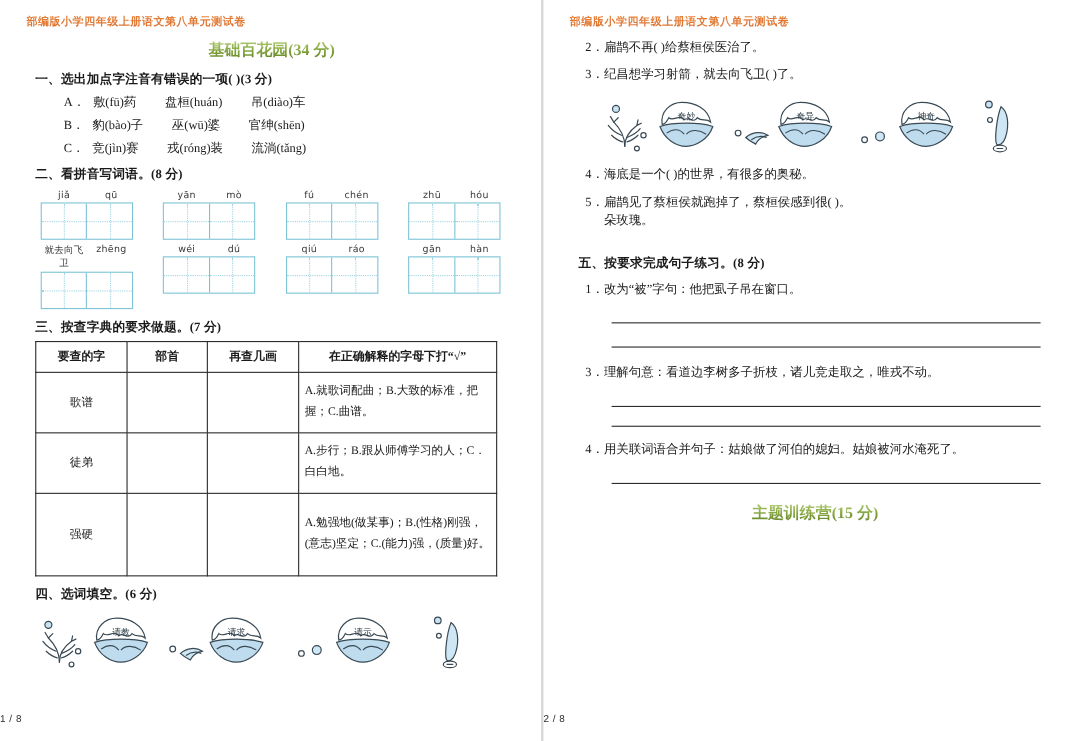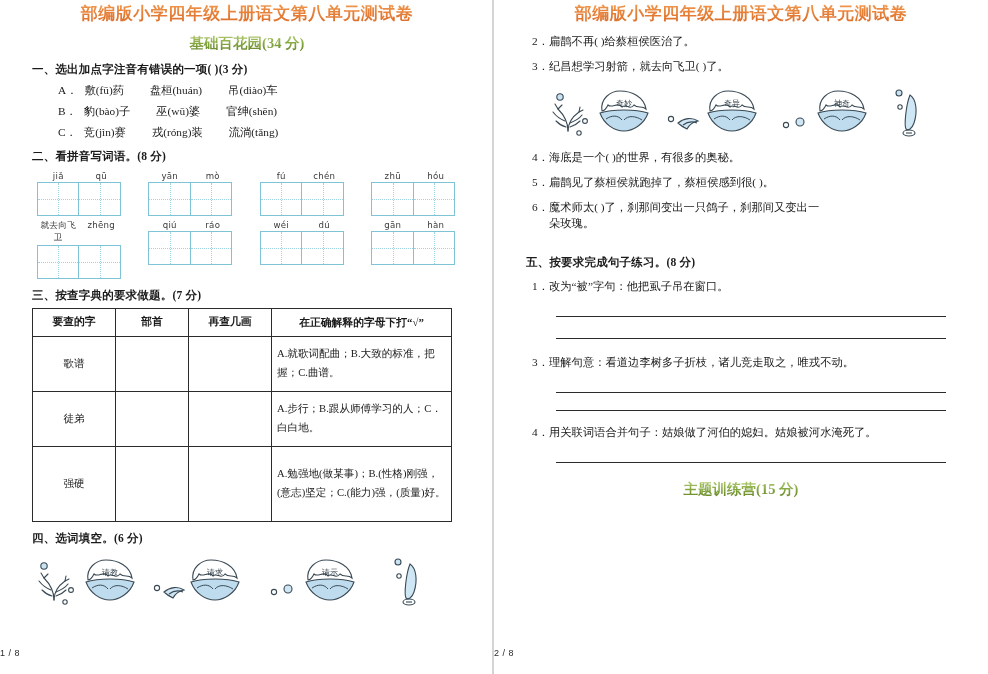--- a/index.html
+++ b/index.html
@@ -14,26 +14,26 @@
   .page{position:relative;width:494px;height:674px;box-sizing:border-box;}
   .page-left{padding:0 24px;}
   .page-right{padding:0 24px;}
   .divider{
     position:absolute;left:492px;top:0;width:2px;height:674px;
     background:#d4d4d4;
   }
 
   
   .doc-title{
-    text-align:center;
+    text-align:left;
     font-family:"Liberation Serif","DejaVu Serif",serif;
     font-weight:bold;
-    font-size:17px;
+    font-size:10px;
     letter-spacing:.5px;
-    padding-top:2px;
+    padding-top:13px;
     background:linear-gradient(180deg,#f3a55c 0%,#e8823a 48%,#d96a25 100%);
     -webkit-background-clip:text;
     background-clip:text;
     color:transparent;
     white-space:nowrap;
   }
   .band-title{
     text-align:center;
     font-weight:bold;
     font-size:14.5px;
@@ -212,32 +212,32 @@
             <span>就去向飞卫</span>
             <span>zhēng</span>
           </div>
           <div class="tian">
               <div class="half"></div>
               <div class="half"></div>
             </div>
         </div>
         <div class="pinyin-cell">
           <div class="py-labels">
+            <span>wéi</span>
+            <span>dú</span>
+          </div>
+          <div class="tian">
+              <div class="half"></div>
+              <div class="half"></div>
+            </div>
+        </div>
+        <div class="pinyin-cell">
+          <div class="py-labels">
             <span>qiú</span>
             <span>ráo</span>
-          </div>
-          <div class="tian">
-              <div class="half"></div>
-              <div class="half"></div>
-            </div>
-        </div>
-        <div class="pinyin-cell">
-          <div class="py-labels">
-            <span>wéi</span>
-            <span>dú</span>
           </div>
           <div class="tian">
               <div class="half"></div>
               <div class="half"></div>
             </div>
         </div>
         <div class="pinyin-cell">
           <div class="py-labels">
             <span>gān</span>
             <span>hàn</span>
@@ -423,23 +423,20 @@
         </g>
       </svg>
     </div>
 
     <div class="q-item">
       <span class="num">4．</span><span>海底是一个(             )的世界，有很多的奥秘。</span>
     </div>
     <div class="q-item">
       <span class="num">5．</span><span>扁鹊见了蔡桓侯就跑掉了，蔡桓侯感到很(             )。</span>
     </div>
-    <div class="q-item">
-      <span class="num">6．</span><span>魔术师太(           )了，刹那间变出一只鸽子，刹那间又变出一</span>
-    </div>
     <div class="q-cont">朵玫瑰。</div>
 
     <div class="sec-head" style="margin-top:24px;">五、按要求完成句子练习。(8 分)</div>
 
     <div class="q-item">
       <span class="num">1．</span><span>改为“被”字句：他把虱子吊在窗口。</span>
     </div>
     <div class="answer-line first"></div>
 
     <div class="answer-line first"></div>

